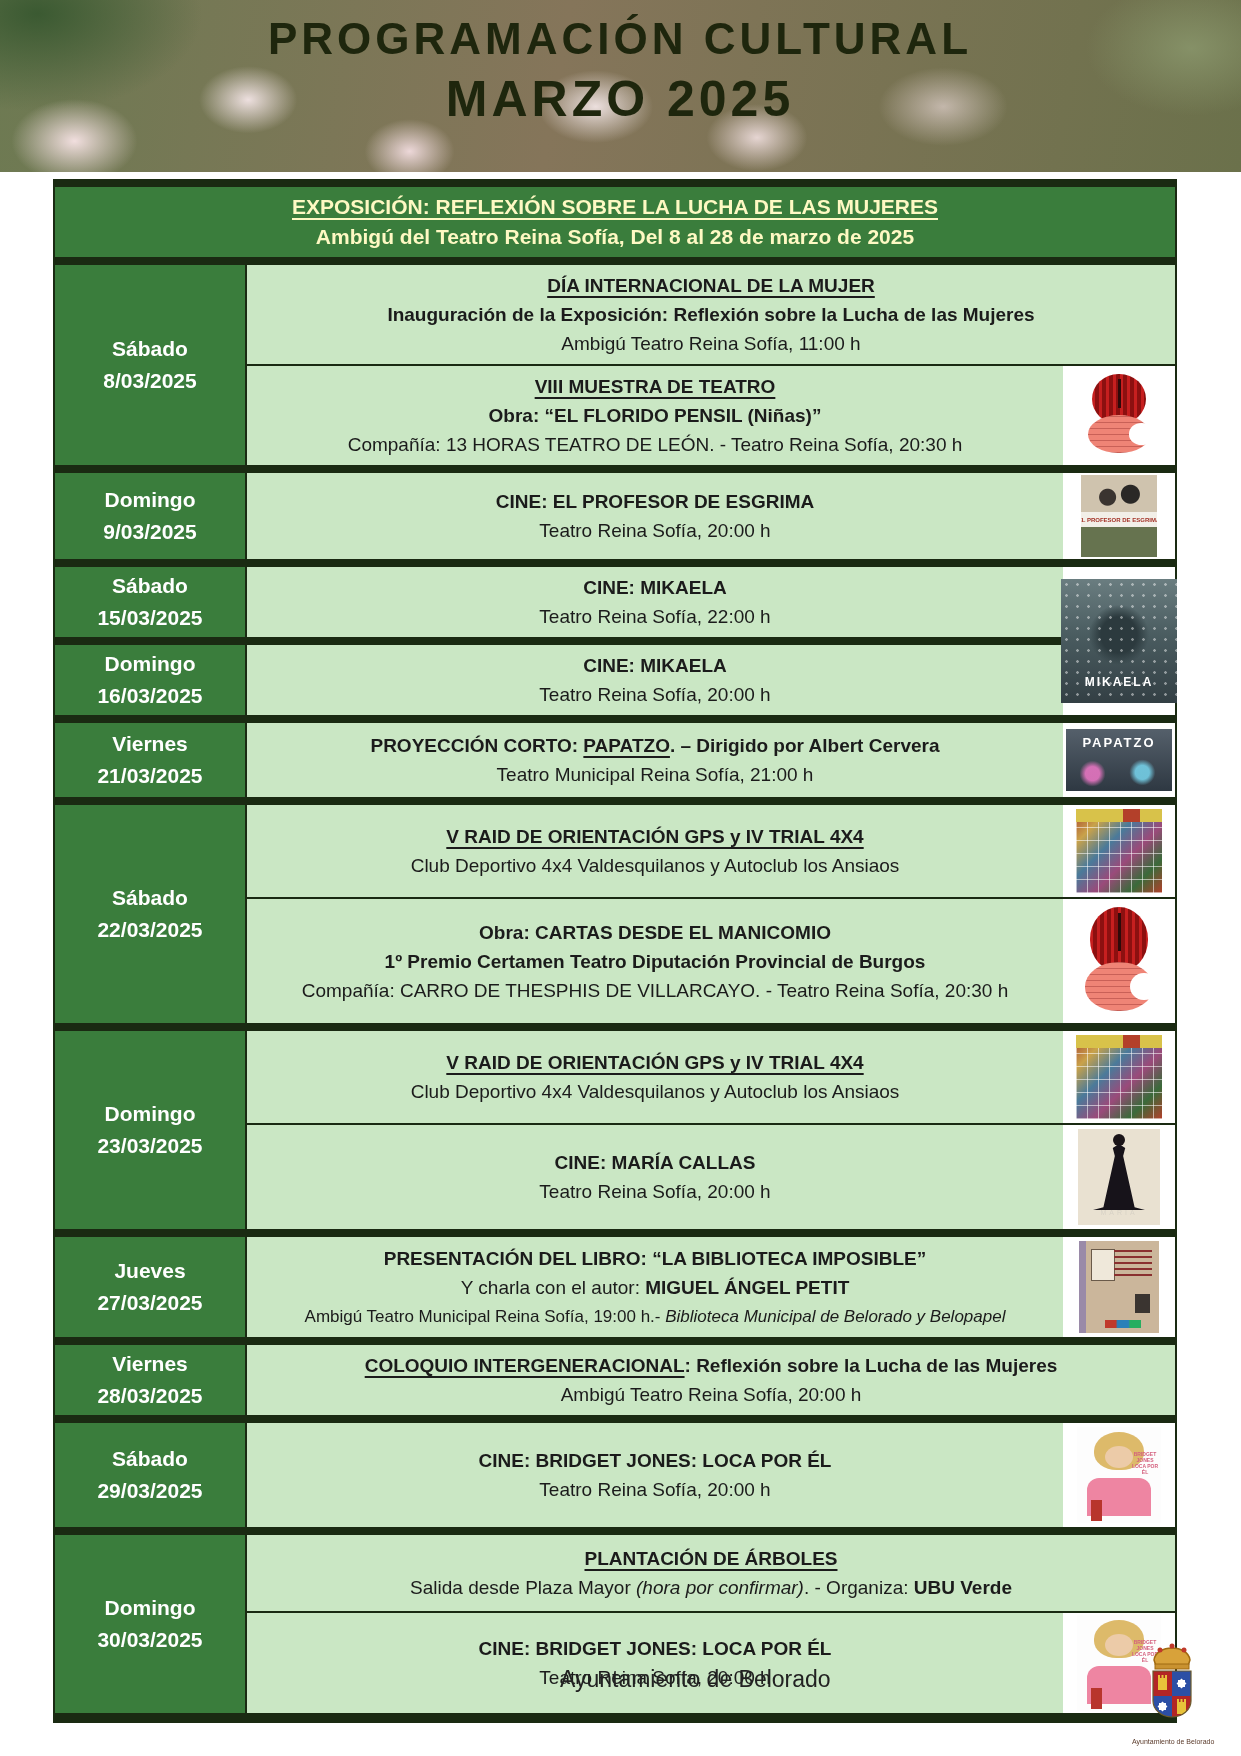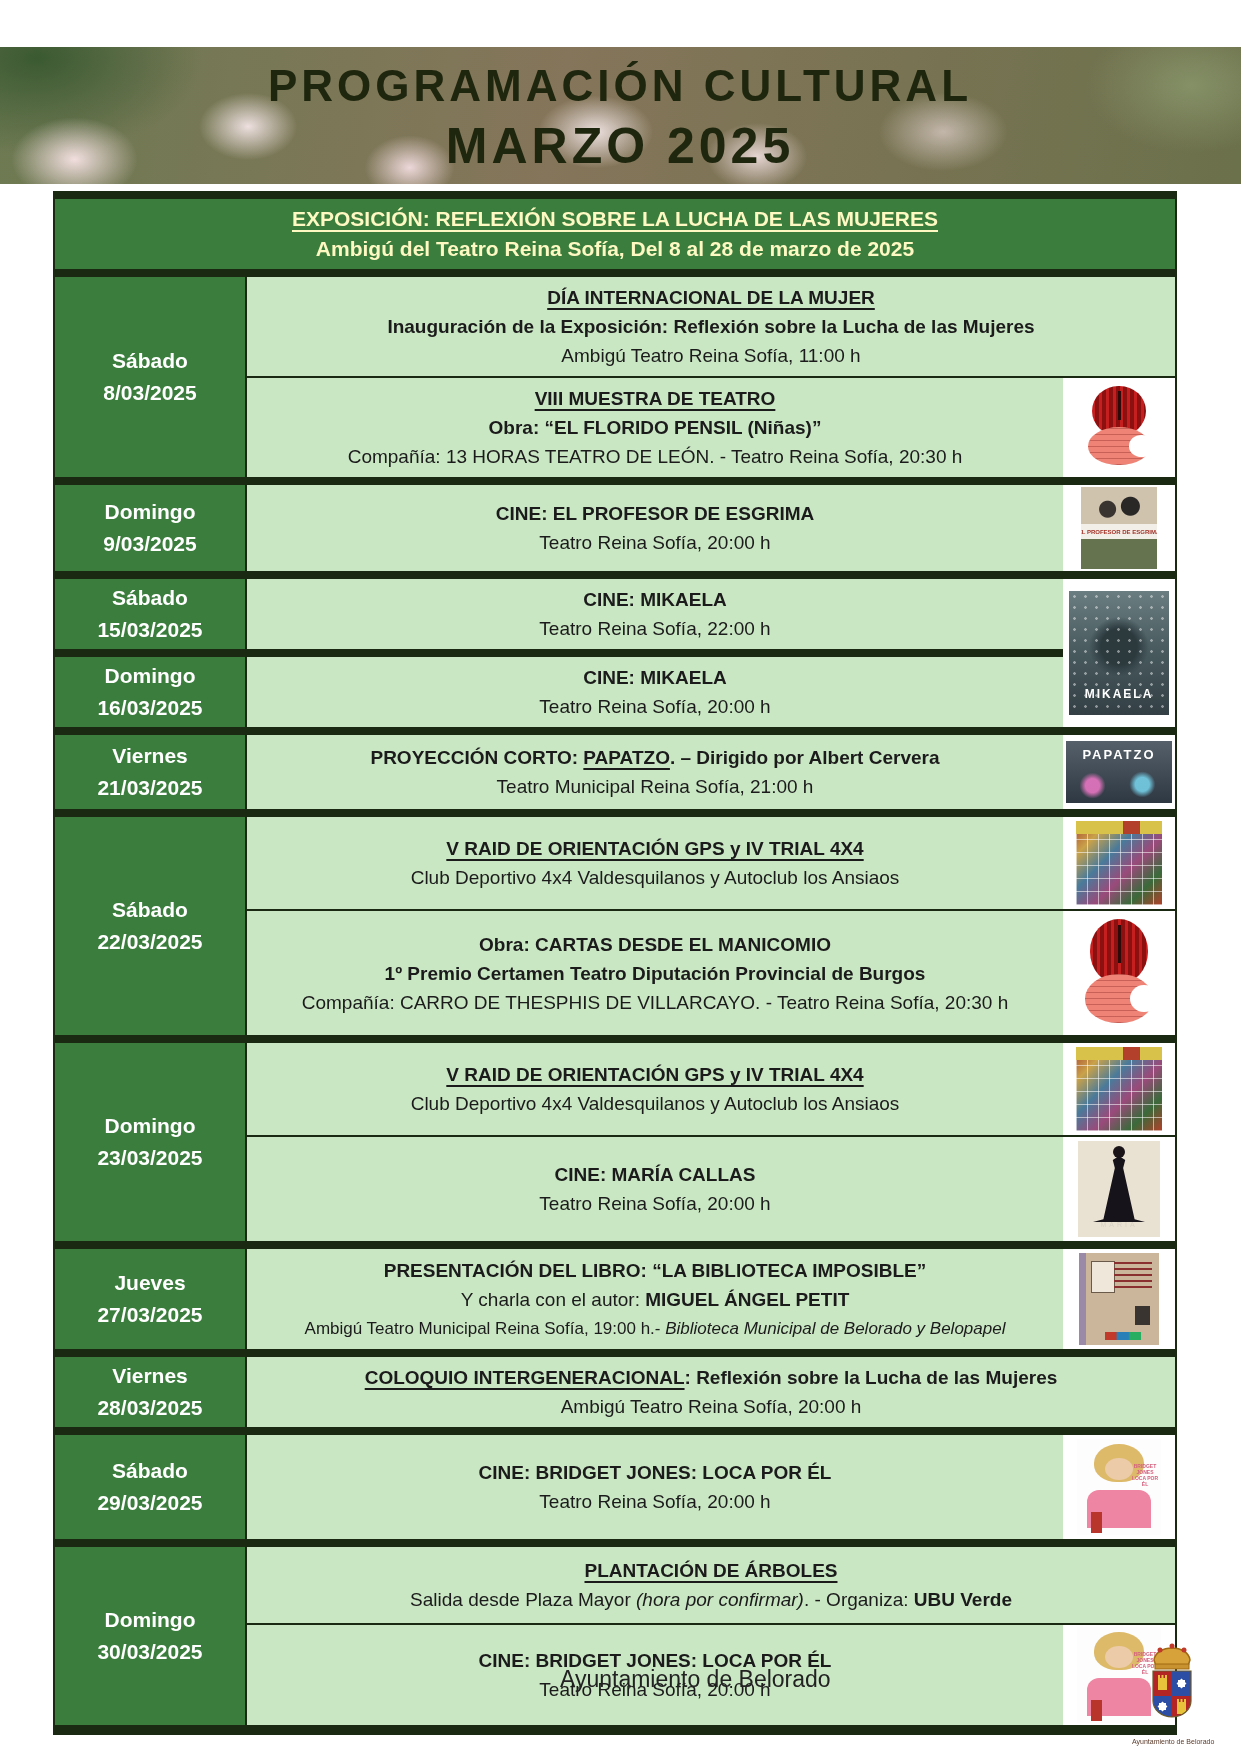--- a/index.html
+++ b/index.html
@@ -6,33 +6,32 @@
     --green:#3a7d3c;
     --light:#cae7c4;
     --dark:#1a2a12;
     --ink:#1b1b1b;
   }
   *{box-sizing:border-box;margin:0;padding:0;}
   body{width:1241px;height:1756px;background:#fff;position:relative;
        font-family:"Liberation Sans","DejaVu Sans",sans-serif;color:var(--ink);}
 
   
-  .photo{height:137px;width:1241px;position:relative;overflow:hidden;
+  .photo{height:172px;width:1241px;position:relative;overflow:hidden;
     background-color:#77704f;
     background-image:
       radial-gradient(ellipse 90px 60px at 6% 82%, rgba(248,228,230,.95), transparent 70%),
       radial-gradient(ellipse 70px 48px at 20% 58%, rgba(250,235,238,.9), transparent 70%),
       radial-gradient(ellipse 64px 46px at 33% 88%, rgba(246,224,228,.92), transparent 70%),
       radial-gradient(ellipse 82px 52px at 48% 62%, rgba(250,238,240,.88), transparent 70%),
       radial-gradient(ellipse 72px 48px at 61% 80%, rgba(248,230,232,.85), transparent 70%),
       radial-gradient(ellipse 92px 56px at 76% 62%, rgba(246,228,230,.6), transparent 70%),
       radial-gradient(ellipse 140px 90px at 96% 28%, rgba(136,148,106,.9), transparent 75%),
       radial-gradient(ellipse 220px 130px at 3% 8%, rgba(56,88,48,.95), transparent 75%),
       linear-gradient(100deg,#6d7a52 0%,#85755a 45%,#6b714b 100%);
-    margin-top: 47px;
   }
   .ptitle{position:absolute;left:80px;width:1080px;text-align:center;
           font-weight:bold;color:#1e260d;letter-spacing:4px;}
   .t1{top:14px;font-size:44px;}
   .t2{top:70px;font-size:50px;}
 
   
   .table{margin:7px 0 0 53px;width:1124px;
          border-left:2px solid var(--dark);border-right:2px solid var(--dark);
          border-top:8px solid var(--dark);border-bottom:10px solid var(--dark);}
@@ -86,21 +85,21 @@
   .bill::after{content:"";position:absolute;right:-6%;top:22%;width:40%;height:55%;border-radius:50%;background:#fff;}
 
   .p-esgrima{width:76px;height:82px;display:flex;flex-direction:column;}
   .p-esgrima .top{flex:5;background:#cfc3ae;
      background-image:radial-gradient(circle at 35% 60%,#3a3430 0 8px,transparent 9px),
                       radial-gradient(circle at 65% 52%,#2a2826 0 9px,transparent 10px);}
   .p-esgrima .mid{flex:2;background:#f2efe8;display:flex;align-items:center;justify-content:center;
      font-size:6px;font-weight:bold;color:#a33126;white-space:nowrap;overflow:hidden;}
   .p-esgrima .bot{flex:4;background:#66734f;}
 
-  .p-mikaela{width:100px;height:124px;display:flex;flex-direction:column;justify-content:flex-end;
+  .p-mikaela{width:116px;height:124px;display:flex;flex-direction:column;justify-content:flex-end;
      background-image:radial-gradient(rgba(255,255,255,.45) 1px,transparent 1.6px),
         radial-gradient(circle at 50% 45%,#2c3a3e 0 18px,transparent 30px),
         linear-gradient(180deg,#6a7d80 0%,#4a5c60 45%,#333f44 100%);
      background-size:11px 11px,100% 100%,100% 100%;}
   .mk-title{color:#fff;font-weight:bold;font-size:12px;letter-spacing:2px;text-align:center;margin-bottom:14px;}
 
   .p-papatzo{width:106px;height:62px;
      background-image:radial-gradient(circle at 25% 72%,rgba(240,120,200,.85) 0 7px,transparent 13px),
         radial-gradient(circle at 72% 70%,rgba(120,215,240,.85) 0 7px,transparent 13px),
         linear-gradient(180deg,#55606b,#2e3842);}

